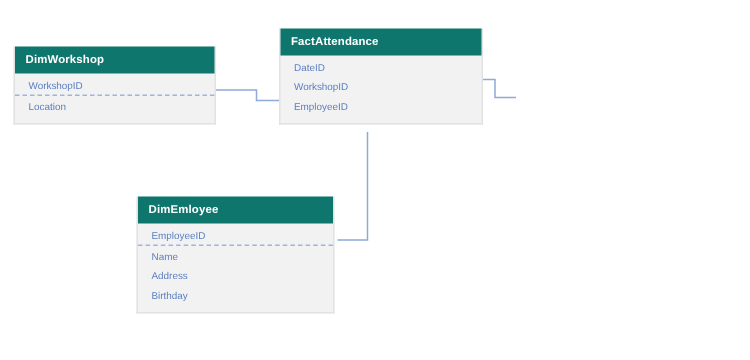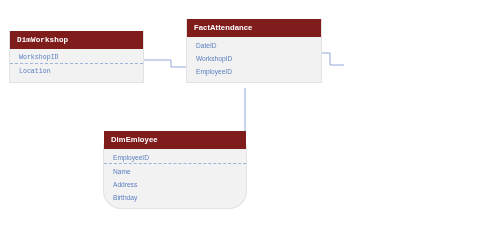--- a/index.html
+++ b/index.html
@@ -29,21 +29,21 @@
   }
   .entity {
     position: absolute;
     box-sizing: border-box;
     background: #f2f2f2;
     border: 1px solid #e2e2e2;
     border-top: none;
   }
   .entity-header {
     box-sizing: border-box;
-    background: #7f1d1d;
+    background: #0f766e;
     color: #ffffff;
     font-size: 7.6px;
     font-weight: bold;
     letter-spacing: 0.1px;
     line-height: 18px;
     height: 18px;
     padding-left: 7px;
     overflow: hidden;
     white-space: nowrap;
   }
@@ -58,24 +58,24 @@
     height: 13px;
     padding-left: 9px;
     white-space: nowrap;
     overflow: hidden;
   }
   .field.key {
     border-bottom: 1px dashed #9db4dd;
     margin-bottom: 1px;
   }
   
-  #ent-dimworkshop { left: 9px;   top: 31px;  width: 135px; font-family: Liberation Mono, monospace; }
+  #ent-dimworkshop { left: 9px;   top: 31px;  width: 135px; }
   #ent-factattendance { left: 186px; top: 19px;  width: 136px; }
   #ent-dimcalendar { left: 344px; top: 35px;  width: 134px; }
-  #ent-dimemloyee { left: 103px;  top: 131px; width: 144px; border-radius: 18px; }
+  #ent-dimemloyee { left: 91px;  top: 131px; width: 132px; }
 </style>
 </head>
 <body>
 
 <div id="canvas">
 
   <svg id="connectors" viewBox="0 0 500 234" width="500" height="234">
 
     <polyline points="144,60 171,60 171,67 186,67" fill="none" stroke="#8FA9D8" stroke-width="1"></polyline>
 

